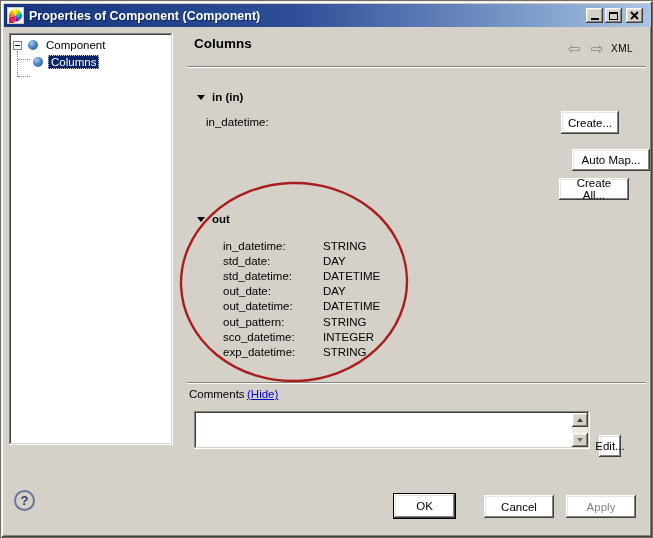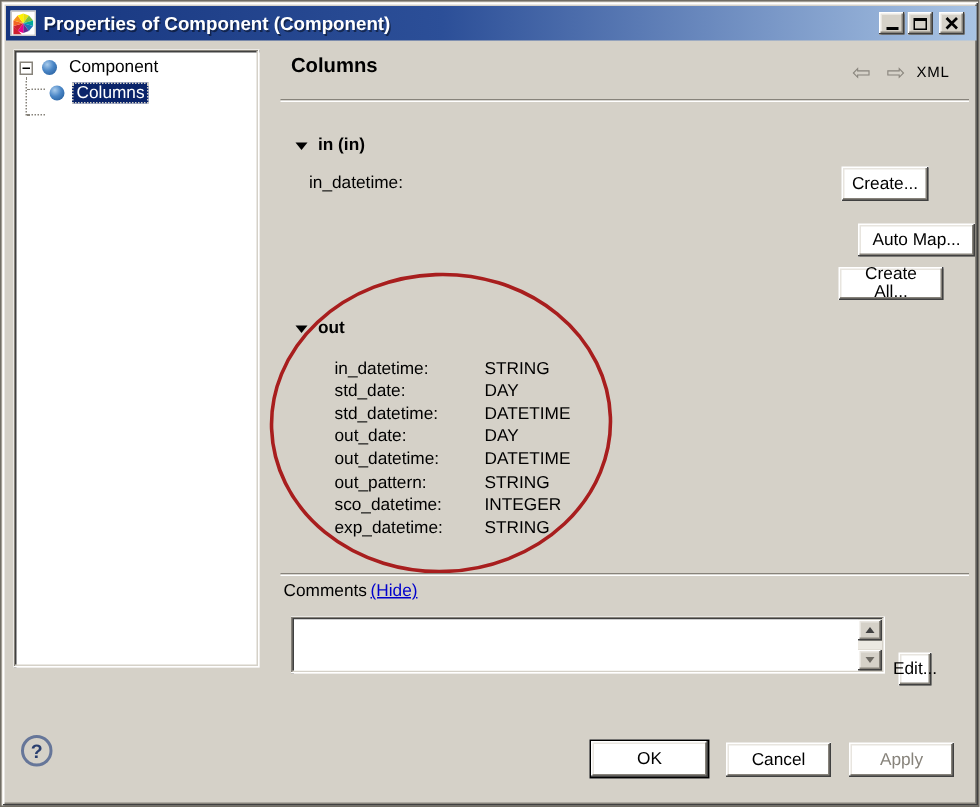--- a/index.html
+++ b/index.html
@@ -243,17 +243,17 @@
           <div class="arr-up"></div>
         </div>
       <div class="scroll-btn down">
           <div class="arr-down"></div>
         </div>
     </div>
   </div>
   <button class="btn" style="left:598px;top:423px;width:22px;height:22px;margin-top:11px;">Edit...</button>
 
   <button class="help-btn">?</button>
-  <button class="btn default" style="left:392px;top:492px;width:80px;height:26px;">OK</button>
+  <button class="btn default" style="left:392px;top:492px;width:63px;height:26px;">OK</button>
   <button class="btn" style="left:483px;top:494px;width:70px;height:23px;">Cancel</button>
   <button class="btn disabled" style="left:565px;top:494px;width:70px;height:23px;">Apply</button>
 
 </div>
 
 </body></html>

